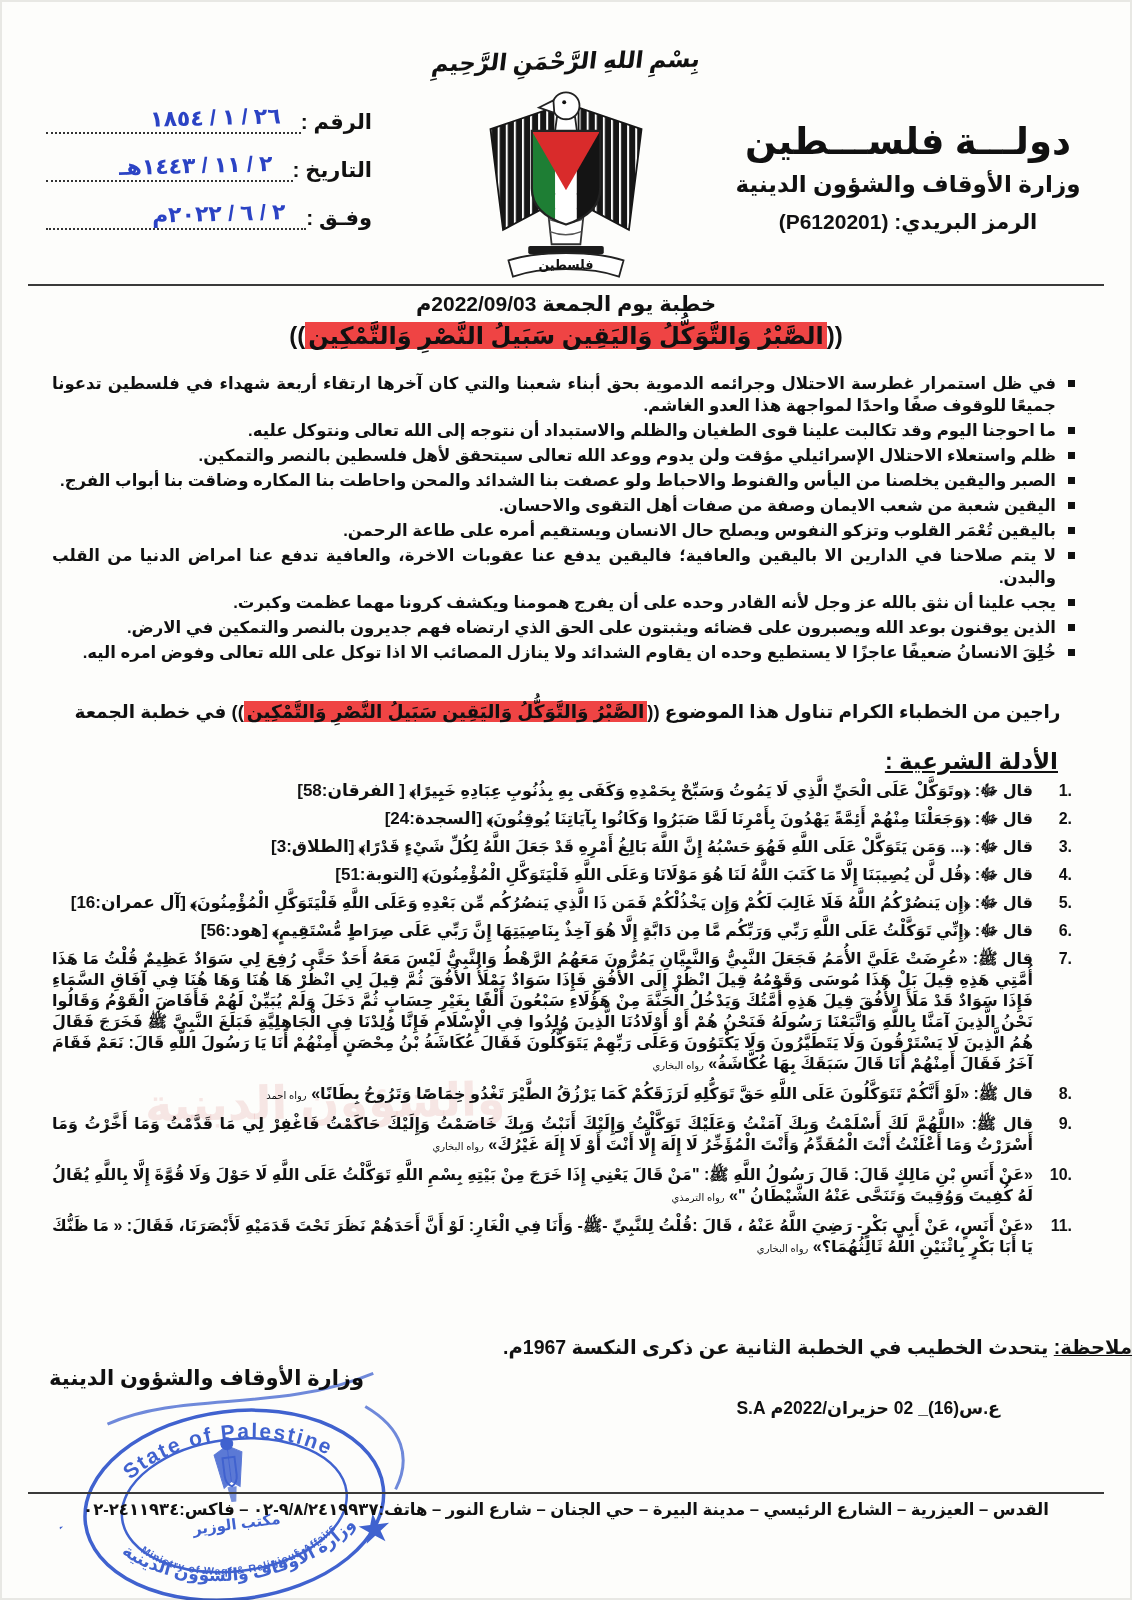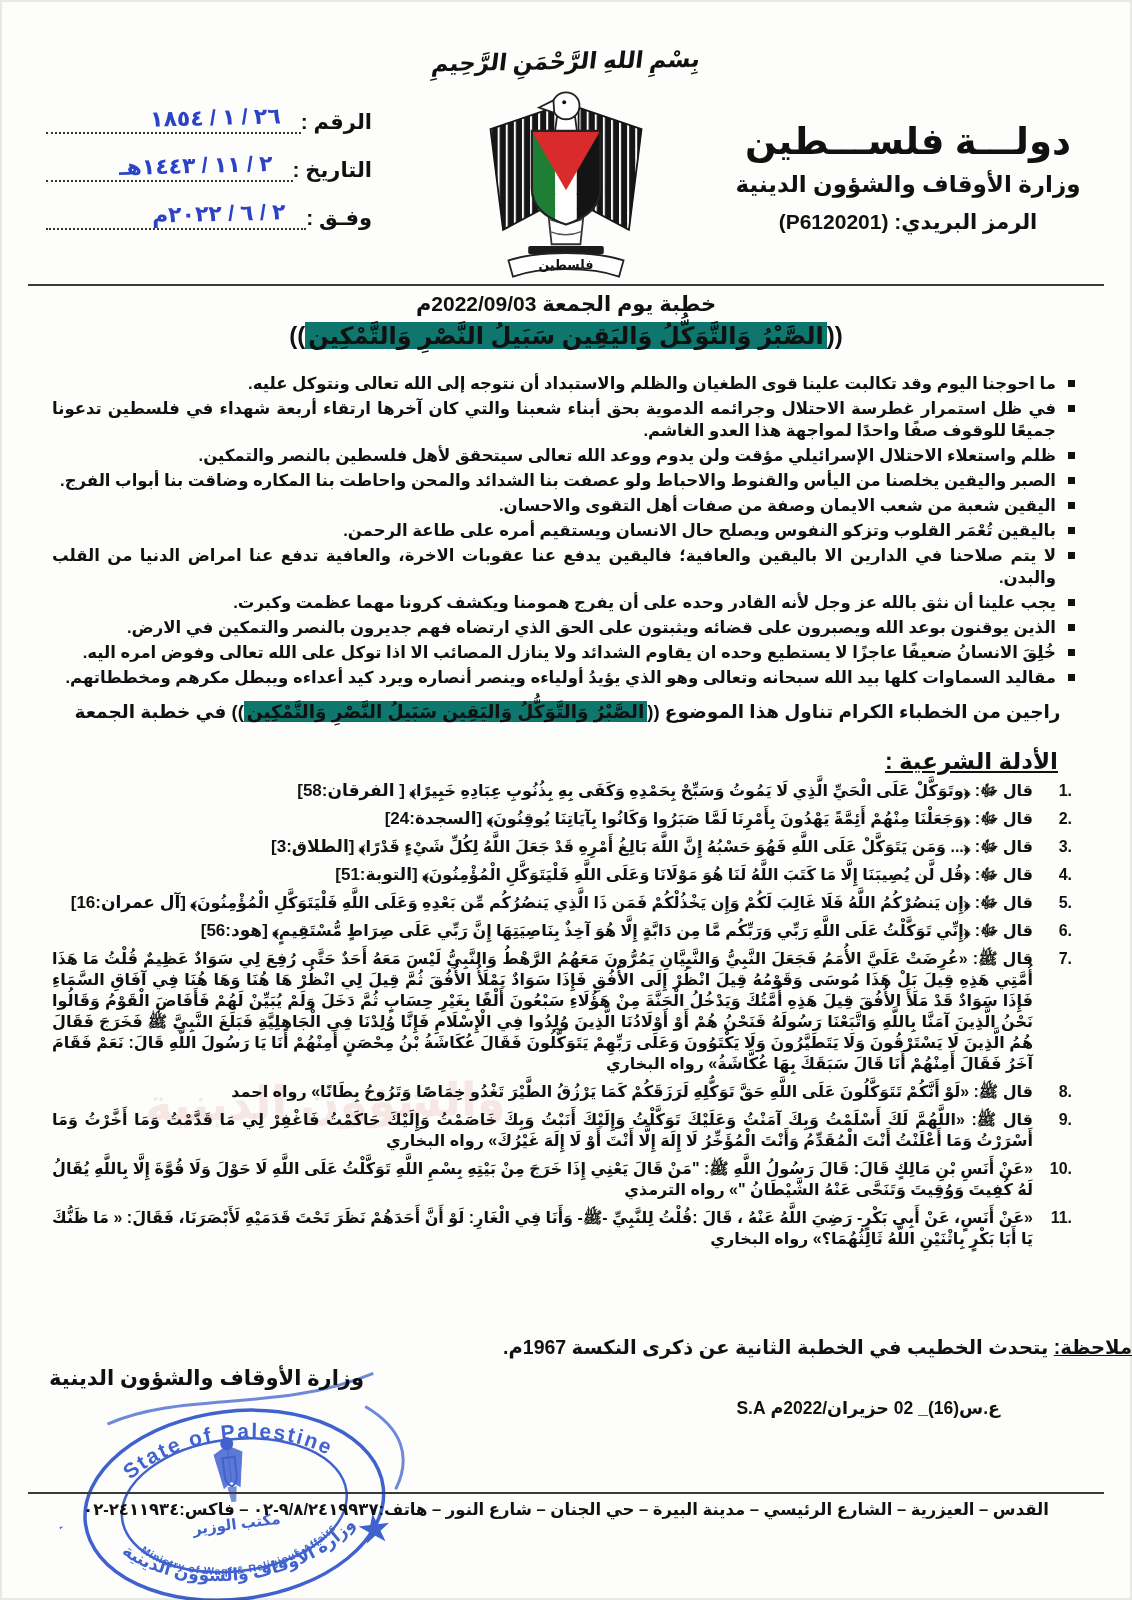--- a/index.html
+++ b/index.html
@@ -17,37 +17,37 @@
   .basmala{font-size:23px;font-weight:bold;transform:skewX(-8deg) rotate(-1deg);letter-spacing:-1px;}
   .hright{position:absolute;right:14px;top:120px;width:420px;text-align:center;direction:rtl;}
   .state{font-size:37px;font-weight:bold;letter-spacing:1px;}
   .ministry{font-size:23px;font-weight:bold;margin-top:8px;}
   .postal{font-size:21px;font-weight:bold;margin-top:12px;}
   .rule{position:absolute;left:28px;right:28px;border-top:2px solid #3a3a3a;}
   .top-rule{top:284px;}
   
   .title1{position:absolute;top:292px;width:100%;text-align:center;font-size:21px;font-weight:bold;direction:rtl;}
   .title2{position:absolute;top:322px;width:100%;text-align:center;font-size:24px;font-weight:bold;direction:rtl;}
-  .hl{background:#0f766e;padding:0 3px;}
+  .hl{background:#ef4444;padding:0 3px;}
   
   .bullets{position:absolute;top:372px;right:57px;left:52px;direction:rtl;}
   .bullet{display:flex;gap:12px;font-size:16.5px;font-weight:bold;line-height:22px;margin-bottom:3px;
           text-align:justify;}
   .bullet .sq{width:7px;height:7px;background:#111;margin-top:8px;flex:none;}
   
   .request{position:absolute;top:698px;right:52px;left:55px;direction:rtl;text-align:center;
            font-size:18.5px;font-weight:bold;line-height:27px;}
   .ev-heading{position:absolute;top:748px;right:74px;direction:rtl;font-size:23px;font-weight:bold;
               text-decoration:underline;}
   .evlist{position:absolute;top:780px;right:60px;left:52px;direction:rtl;}
   .ev{display:flex;gap:7px;margin-bottom:7px;font-weight:bold;font-size:16px;line-height:21px;}
   .ev .num{flex:none;width:32px;direction:ltr;text-align:right;font-size:16px;}
   .ev .body{flex:1;text-align:justify;}
   .ev .ref{font-size:17px;}
-  .ev .src{font-size:16px;font-weight:bold;margin-top:23px;}
+  .ev .src{font-size:10px;font-weight:normal;margin-top:23px;}
   .ev span:empty{display:none;}
   
   .note{position:absolute;top:1336px;width:100%;text-align:right;direction:rtl;font-size:19.5px;font-weight:bold;}
   .note .nlabel{text-decoration:underline;}
   .signoff{position:absolute;right:768px;top:1366px;font-size:21px;font-weight:bold;direction:rtl;white-space:nowrap;}
   .docref{position:absolute;right:132px;top:1398px;font-size:17.5px;font-weight:bold;direction:rtl;}
   .bottom-rule{top:1492px;}
   .address{position:absolute;top:1500px;left:30px;right:30px;text-align:center;direction:rtl;
            font-size:16.5px;font-weight:bold;}
   .watermark{position:absolute;left:145px;top:1075px;font-size:46px;font-weight:bold;direction:rtl;
@@ -134,30 +134,30 @@
 
   <div class="rule top-rule"></div>
 
   <div class="title1">خطبة يوم الجمعة 2022/09/03م</div>
   <div class="title2"><span>((</span><span class="hl">الصَّبْرُ وَالتَّوَكُّلُ وَاليَقِين سَبَيلُ النَّصْرِ وَالتَّمْكِين</span><span>))</span></div>
 
   <div class="bullets">
 
       <div class="bullet">
         <span class="sq"></span>
+        <span class="btxt">في ظل استمرار غطرسة الاحتلال وجرائمه الدموية بحق أبناء شعبنا والتي كان آخرها ارتقاء أربعة شهداء في فلسطين تدعونا جميعًا للوقوف صفًا واحدًا لمواجهة هذا العدو الغاشم.</span>
+      </div>
+
+      <div class="bullet">
+        <span class="sq"></span>
         <span class="btxt">ما احوجنا اليوم وقد تكالبت علينا قوى الطغيان والظلم والاستبداد أن نتوجه إلى الله تعالى ونتوكل عليه.</span>
       </div>
 
       <div class="bullet">
         <span class="sq"></span>
-        <span class="btxt">في ظل استمرار غطرسة الاحتلال وجرائمه الدموية بحق أبناء شعبنا والتي كان آخرها ارتقاء أربعة شهداء في فلسطين تدعونا جميعًا للوقوف صفًا واحدًا لمواجهة هذا العدو الغاشم.</span>
-      </div>
-
-      <div class="bullet">
-        <span class="sq"></span>
         <span class="btxt">ظلم واستعلاء الاحتلال الإسرائيلي مؤقت ولن يدوم ووعد الله تعالى سيتحقق لأهل فلسطين بالنصر والتمكين.</span>
       </div>
 
       <div class="bullet">
         <span class="sq"></span>
         <span class="btxt">الصبر واليقين يخلصنا من اليأس والقنوط والاحباط ولو عصفت بنا الشدائد والمحن واحاطت بنا المكاره وضاقت بنا أبواب الفرج.</span>
       </div>
 
       <div class="bullet">
         <span class="sq"></span>
@@ -182,24 +182,20 @@
       <div class="bullet">
         <span class="sq"></span>
         <span class="btxt">الذين يوقنون بوعد الله ويصبرون على قضائه ويثبتون على الحق الذي ارتضاه فهم جديرون بالنصر والتمكين في الارض.</span>
       </div>
 
       <div class="bullet">
         <span class="sq"></span>
         <span class="btxt">خُلِقَ الانسانُ ضعيفًا عاجزًا لا يستطيع وحده ان يقاوم الشدائد ولا ينازل المصائب الا اذا توكل على الله تعالى وفوض امره اليه.</span>
       </div>
 
-      <div class="bullet">
-        <span class="sq"></span>
-        <span class="btxt">مقاليد السماوات كلها بيد الله سبحانه وتعالى وهو الذي يؤيدُ أولياءه وينصر أنصاره ويرد كيد أعداءه ويبطل مكرهم ومخططاتهم.</span>
-      </div>
     </div>
 
   <div class="request"><span>راجين من الخطباء الكرام تناول هذا الموضوع </span><span>((</span><span class="hl">الصَّبْرُ وَالتَّوَكُّلُ وَاليَقِين سَبَيلُ النَّصْرِ وَالتَّمْكِين</span><span>))</span><span> في خطبة الجمعة</span></div>
 
   <div class="ev-heading">الأدلة الشرعية :</div>
   <div class="evlist">
 
       <div class="ev">
         <span class="num">1.</span>
         <span class="body"><span>قال ﷻ: ﴿وتَوَكَّلْ عَلَى الْحَيِّ الَّذِي لَا يَمُوتُ وَسَبِّحْ بِحَمْدِهِ وَكَفَى بِهِ بِذُنُوبِ عِبَادِهِ خَبِيرًا﴾</span> <span class="ref">[ الفرقان:58]</span> </span>

